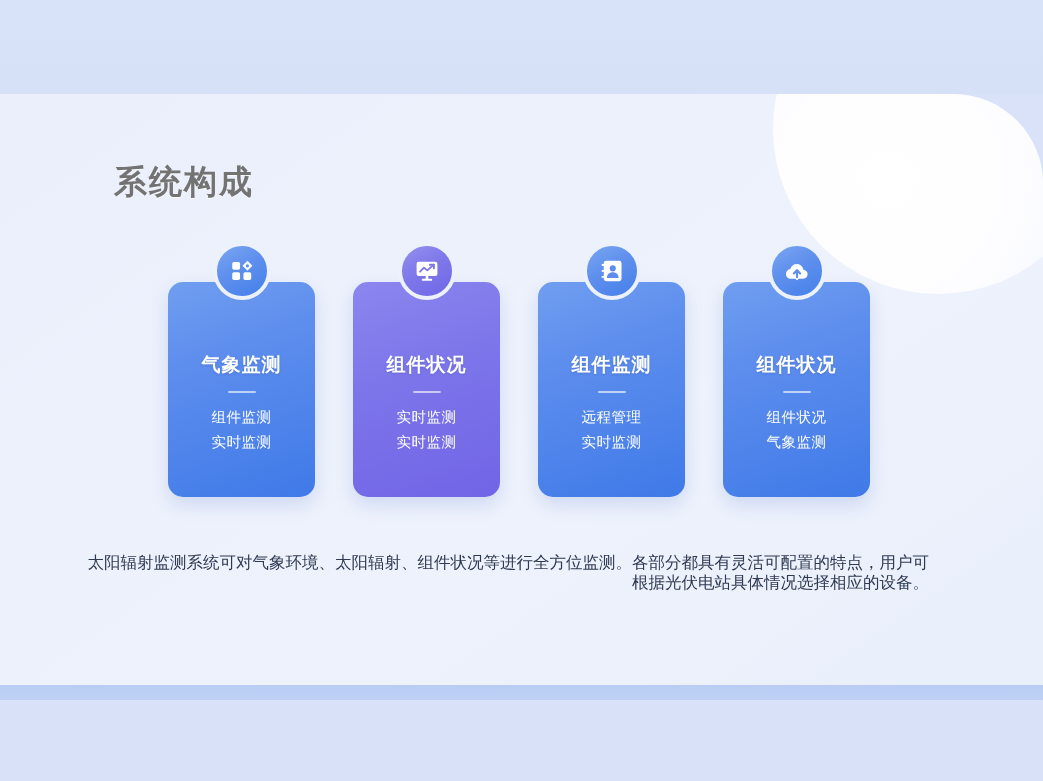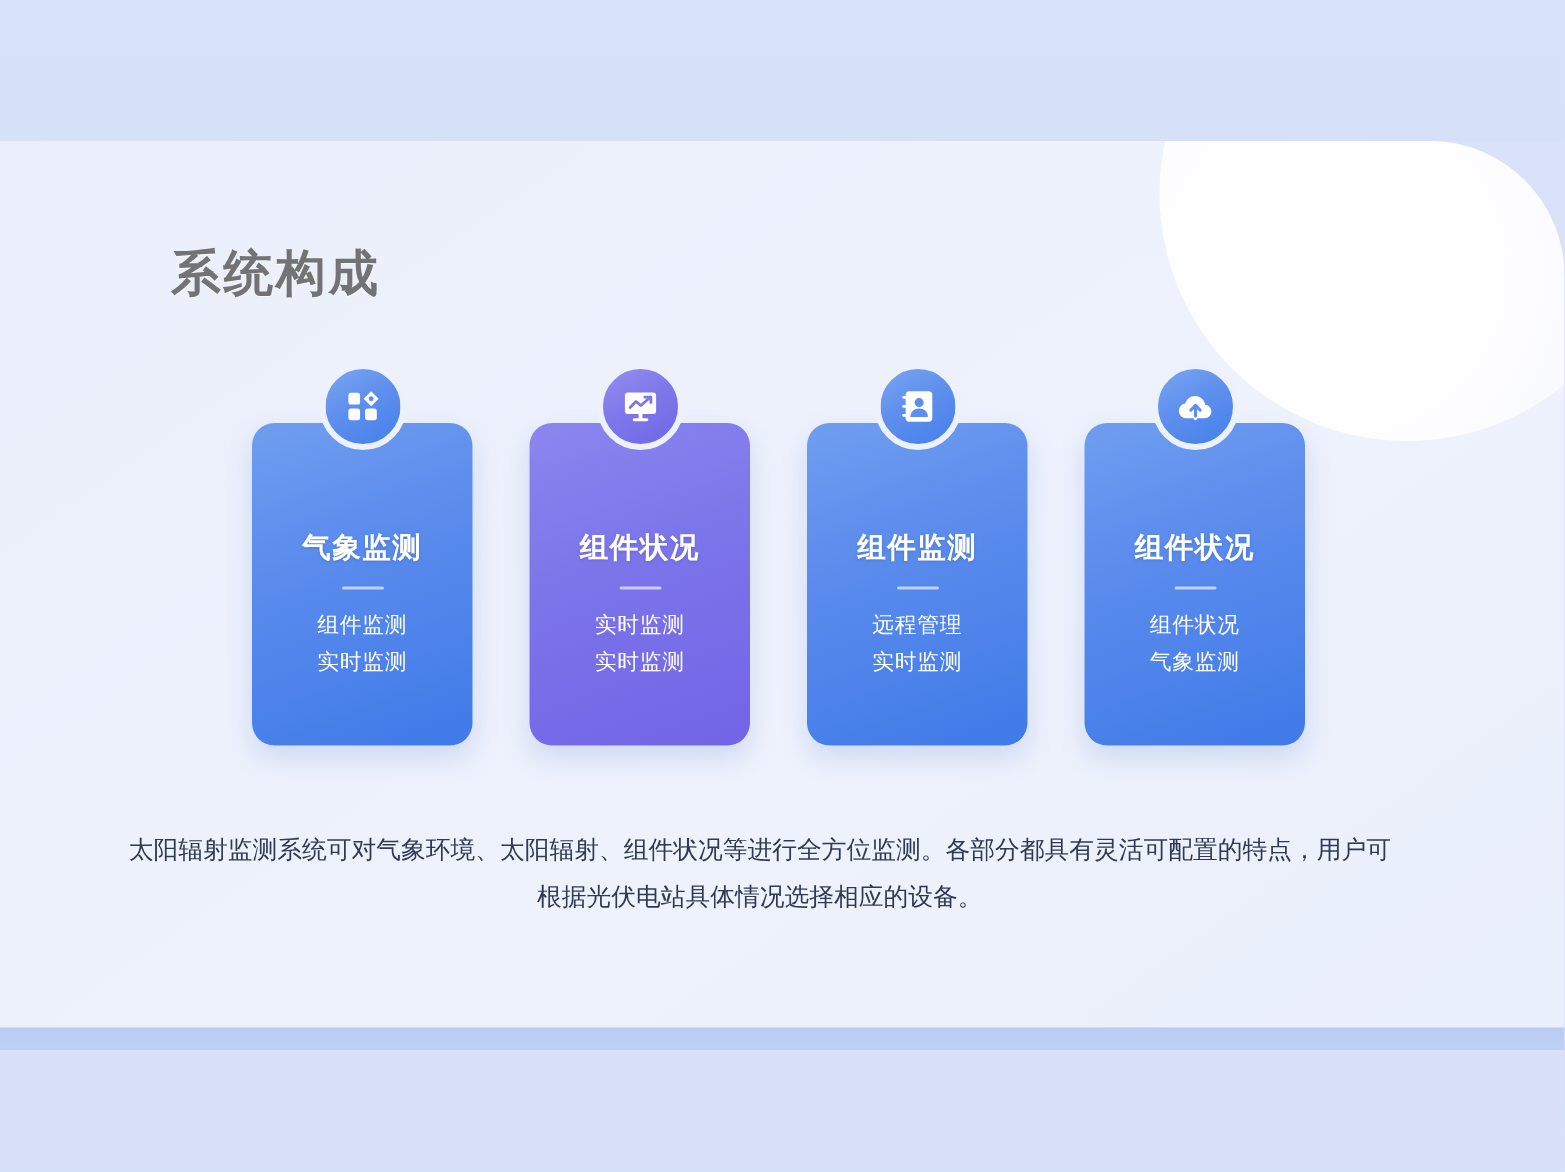--- a/index.html
+++ b/index.html
@@ -89,23 +89,23 @@
     z-index:3;
   }
   .icon-badge.blue{ background:linear-gradient(150deg,#79a6f2 0%,#5f8fed 45%,#4480ea 100%); }
   .icon-badge.purple{ background:linear-gradient(150deg,#948fef 0%,#7f78ea 45%,#7067e6 100%); }
   .icon-badge svg{ width:26px; height:26px; display:block; }
 
   
   .desc{
     position:absolute; left:84px; top:552px;
     width:845px;
-    font-size:16.5px; line-height:31px; color:#2f3a52;
-    font-family:"Liberation Sans","DejaVu Sans",sans-serif;
-    text-align:center;
+    font-size:16.5px; line-height:20px; color:#2f3a52;
+    font-family:"Liberation Sans","DejaVu Sans",sans-serif;
+    text-align:right;
   }
 </style>
 </head>
 <body>
 
 <div class="band-top"></div>
 
 <div class="stage">
   <div class="stage-glow"></div>
 </div>

